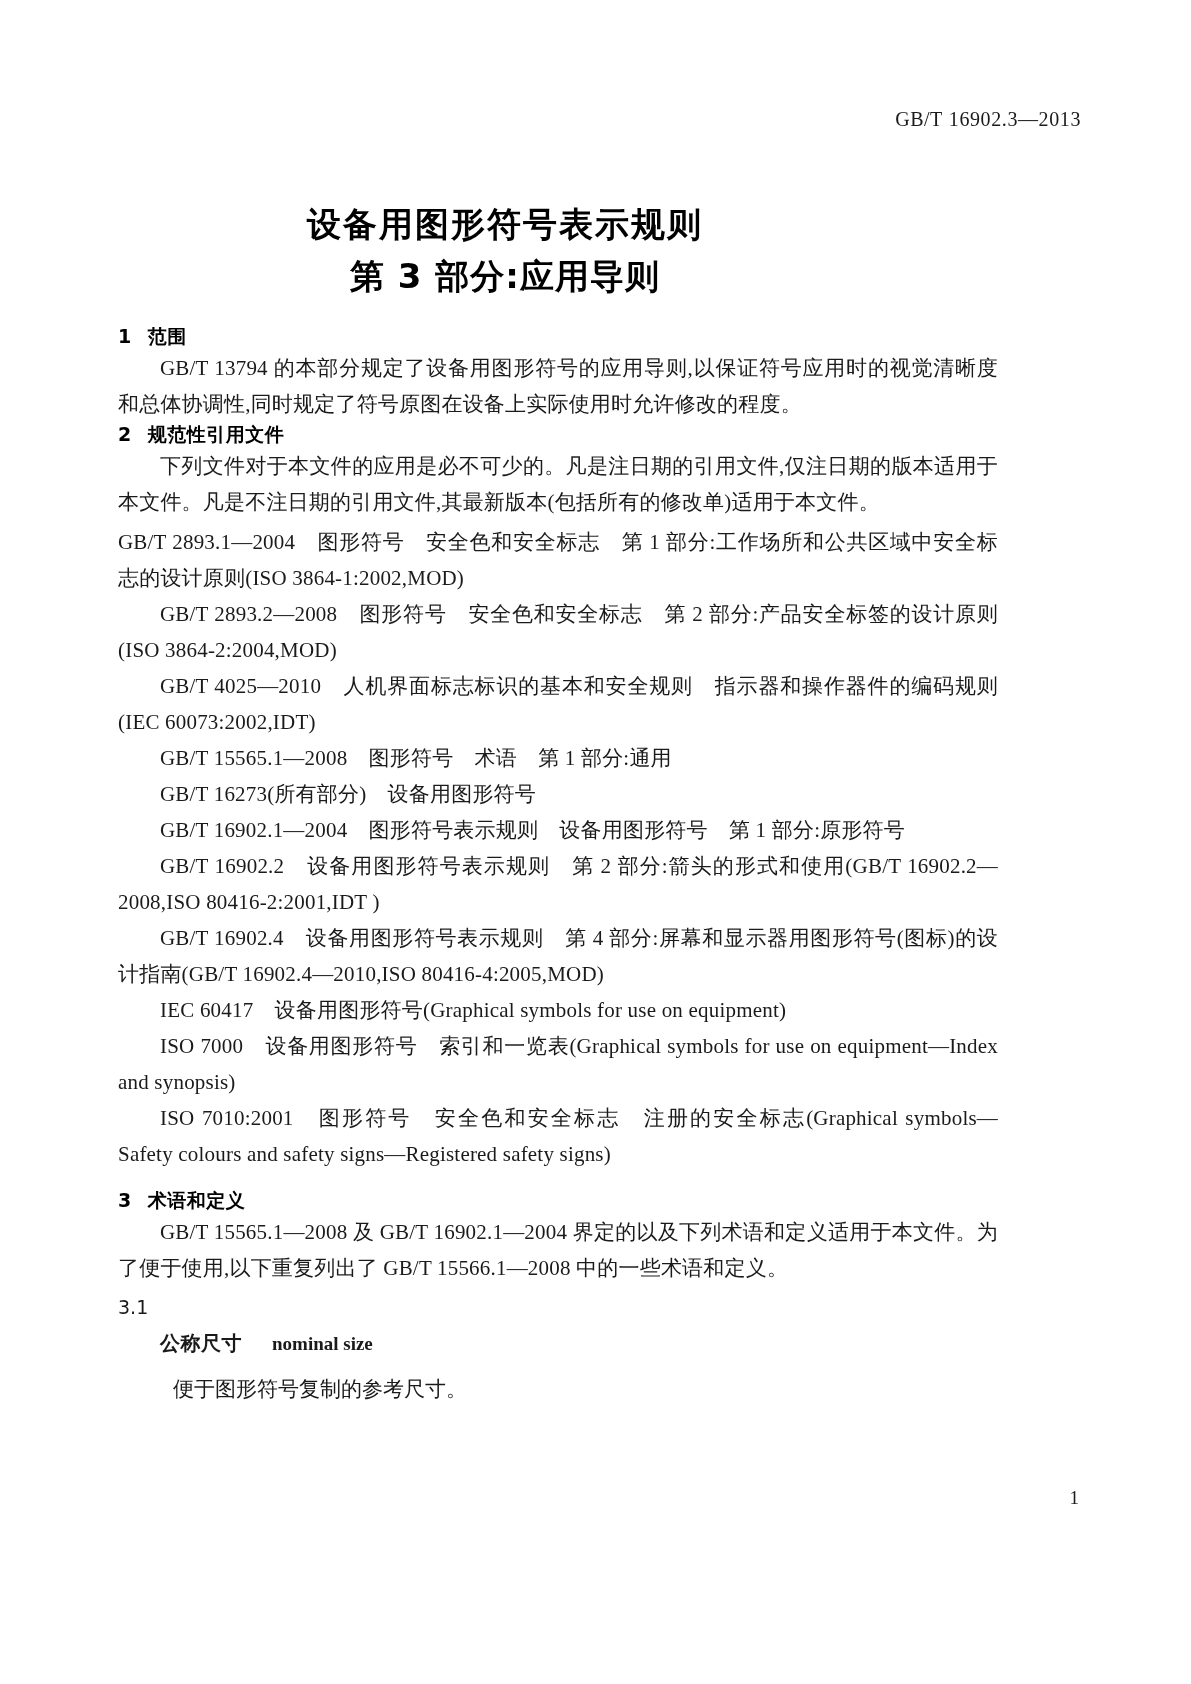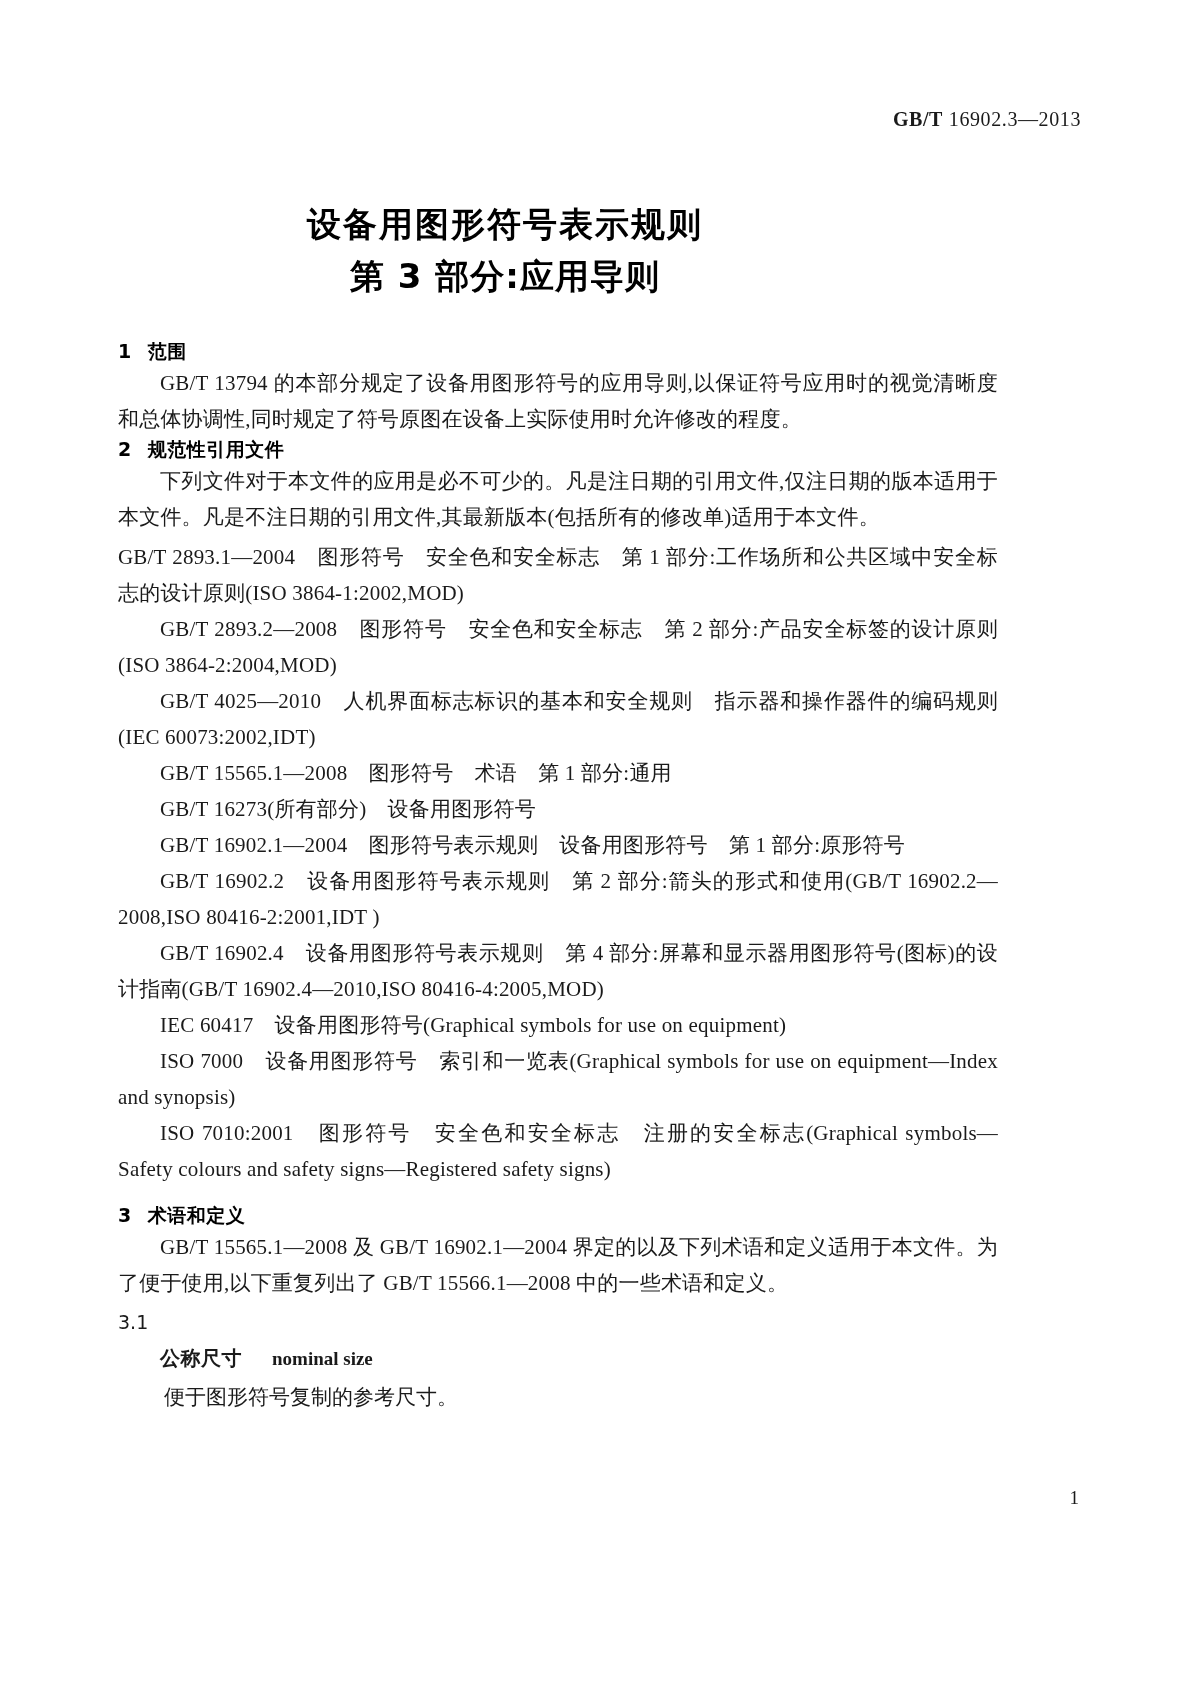--- a/index.html
+++ b/index.html
@@ -22,21 +22,21 @@
   .page-header {
     position: absolute;
     top: 108px;
     right: 110px;
     font-family: "Liberation Serif", serif;
     font-size: 20px;
     letter-spacing: 0.6px;
     white-space: nowrap;
   }
   .page-header .std-prefix {
-    font-weight: bold;
+    font-weight: normal;
     letter-spacing: 0.5px;
     margin-top: 35px;
   }
   .page-header .std-num {
     font-weight: normal;
     margin-left: 6px;
   }
 
   
   .doc-title {
@@ -53,21 +53,21 @@
     color: #000;
   }
   .doc-title .line2 {
     display: block;
     letter-spacing: 1px;
   }
 
   
   .body {
     position: absolute;
-    top: 339px;
+    top: 324px;
     left: 118px;
     width: 880px;
   }
 
   h2.section {
     font-family: "DejaVu Sans", "Liberation Sans", sans-serif;
     font-weight: bold;
     font-size: 19px;
     letter-spacing: 0.5px;
     margin: 0;
@@ -128,25 +128,25 @@
     font-size: 20px;
     letter-spacing: 0.5px;
   }
   .term-en {
     font-family: "Liberation Serif", serif;
     font-weight: bold;
     font-size: 19px;
     margin-left: 30px;
   }
   .term-def {
-    font-family: Liberation Sans, sans-serif;
+    font-family: Liberation Mono, monospace;
     font-size: 21px;
     line-height: 34px;
     text-indent: 2em;
-    margin: 4px;
+    margin: 13px;
   }
 
   
   .folio {
     position: absolute;
     bottom: 175px;
     right: 112px;
     font-family: "Liberation Serif", serif;
     font-size: 19px;
   }

